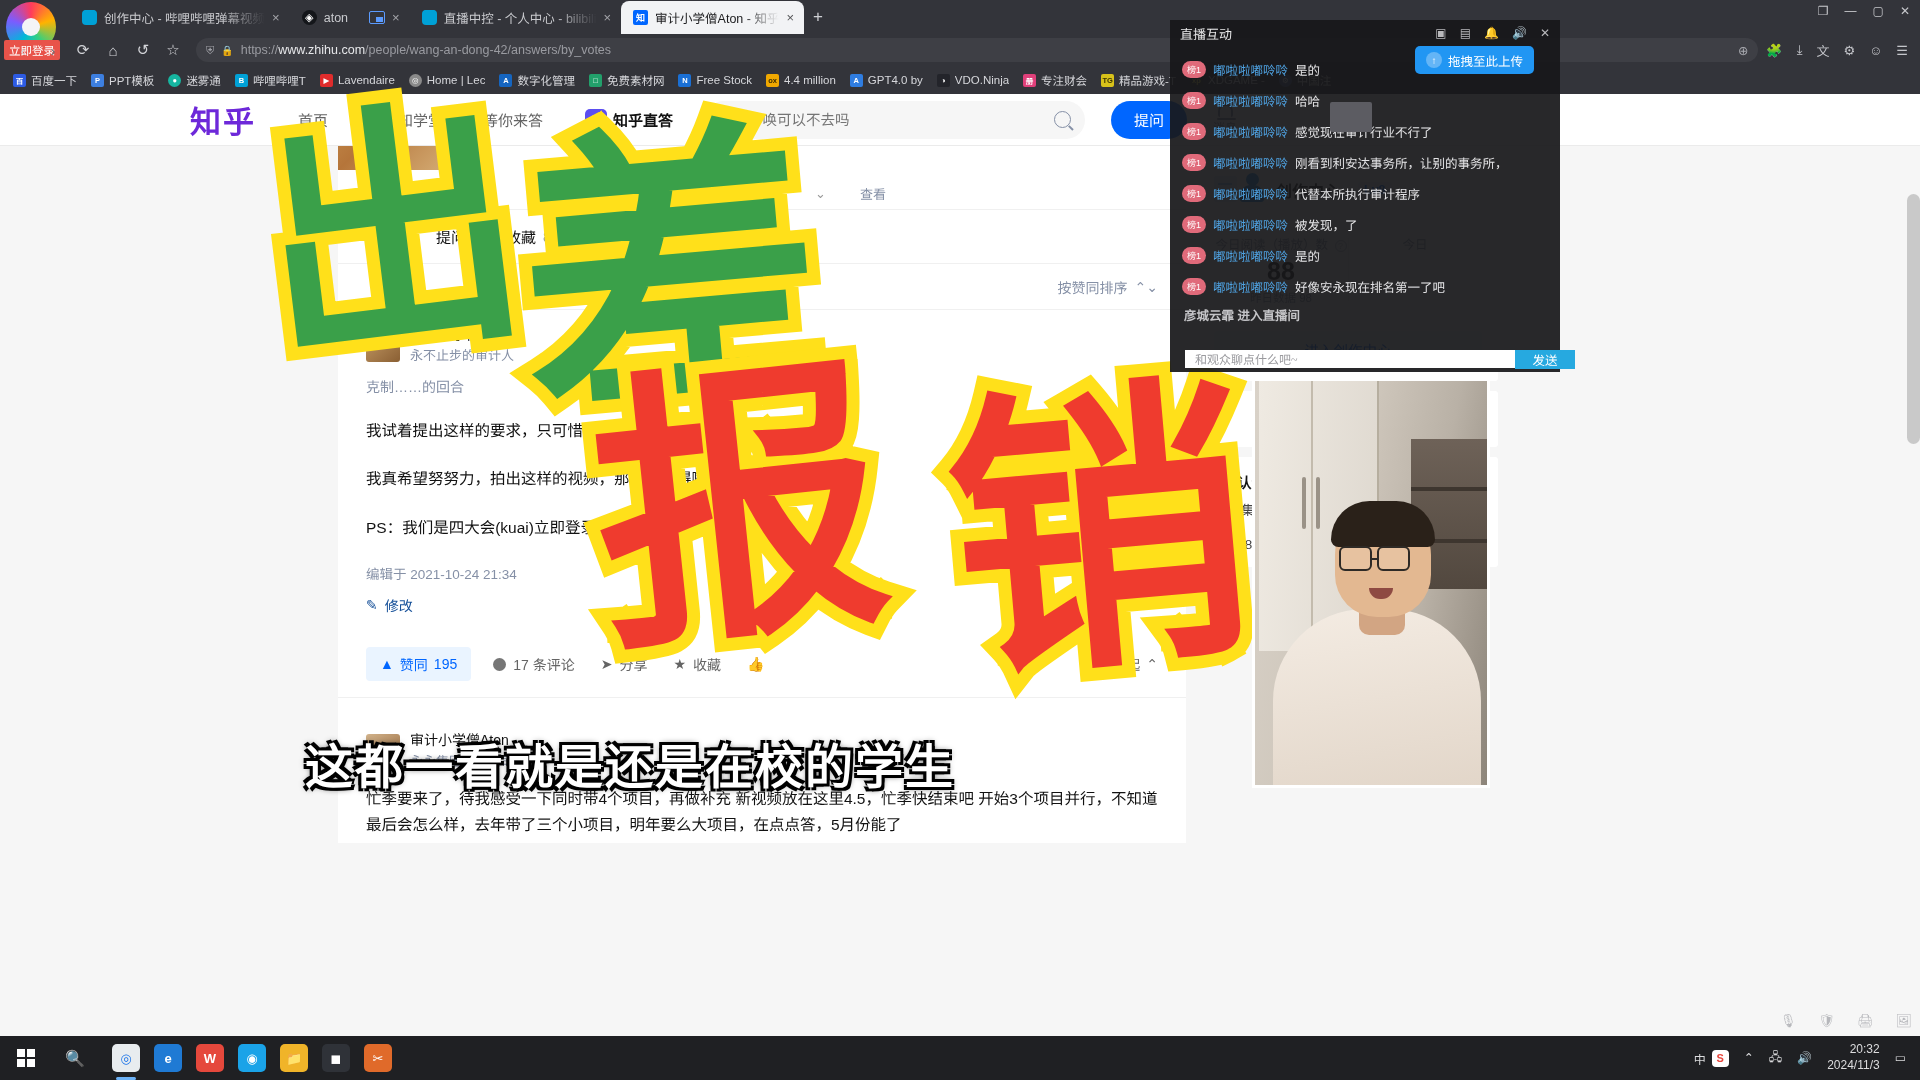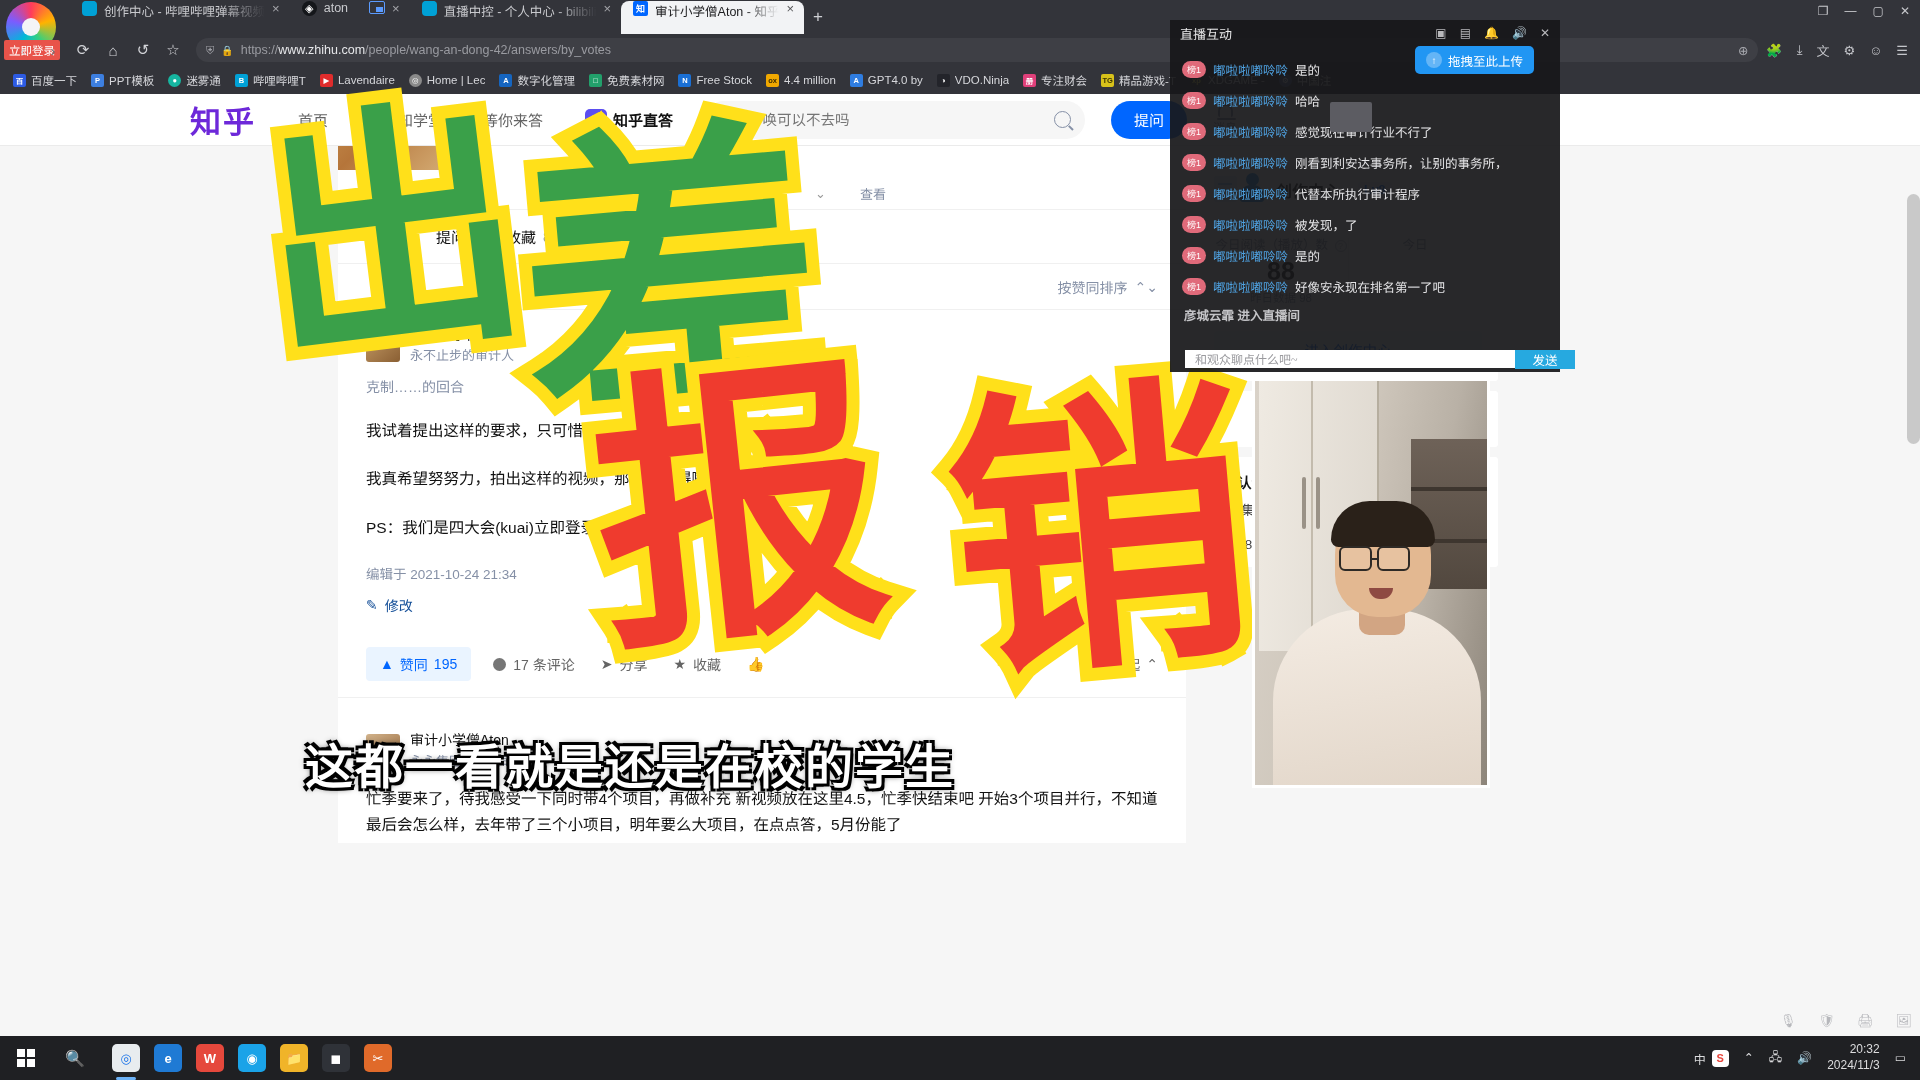--- a/index.html
+++ b/index.html
@@ -14,21 +14,21 @@
   
   .browser-chrome {
     position: absolute; left: 0; top: 0; width: 1920px; height: 105px;
     background: #33343a;
   }
   .tabstrip {
     position: absolute; left: 0; top: 0; width: 1920px; height: 34px;
     display: flex; align-items: flex-end; padding-left: 70px;
   }
   .tab {
-    position: relative; height: 33px; display: flex; align-items: flex-start;
+    position: relative; height: 33px; display: flex; align-items: center;
     gap: 7px; padding: 0 10px 0 12px; min-width: 120px; max-width: 220px;
     border-radius: 8px 8px 0 0; font-size: 12.5px; color: #c9cace;
     background: transparent;
   }
   .tab.active { background: #f2f3f5; color: #1c1c1e; }
   .tab-favicon {
     width: 15px; height: 15px; flex: 0 0 15px; border-radius: 3px;
     display: flex; align-items: center; justify-content: center;
     font-size: 9px; font-weight: bold; color: #fff; overflow: hidden;
   }

